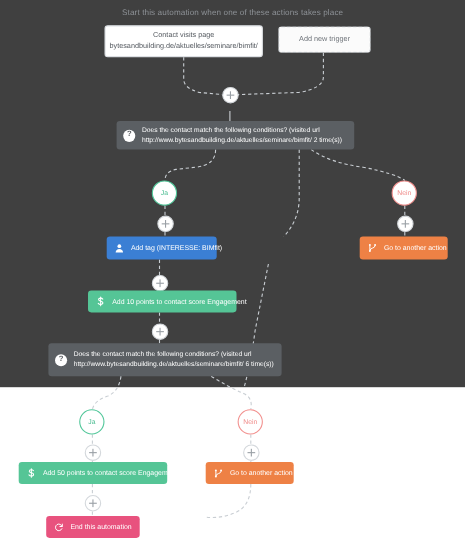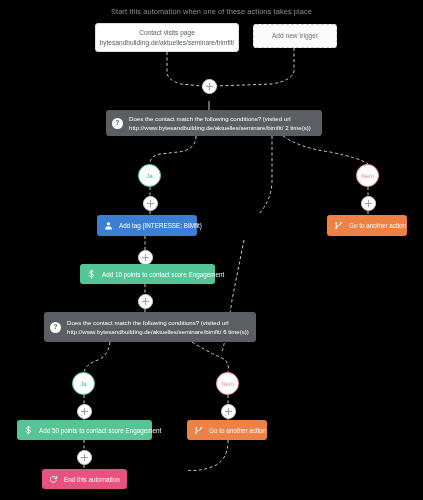--- a/index.html
+++ b/index.html
@@ -9,22 +9,22 @@
   body {
     width: 423px;
     height: 500px;
     background: #ffffff;
     font-family: "Liberation Sans", sans-serif;
     overflow: hidden;
   }
   #canvas {
     position: relative;
     width: 423px;
-    height: 500px;
-    background: #000000;
+    height: 352px;
+    background: #404040;
   }
   #wires {
     position: absolute;
     left: 0; top: 0;
     width: 423px;
     height: 500px;
     pointer-events: none;
   }
   
   .caption {

